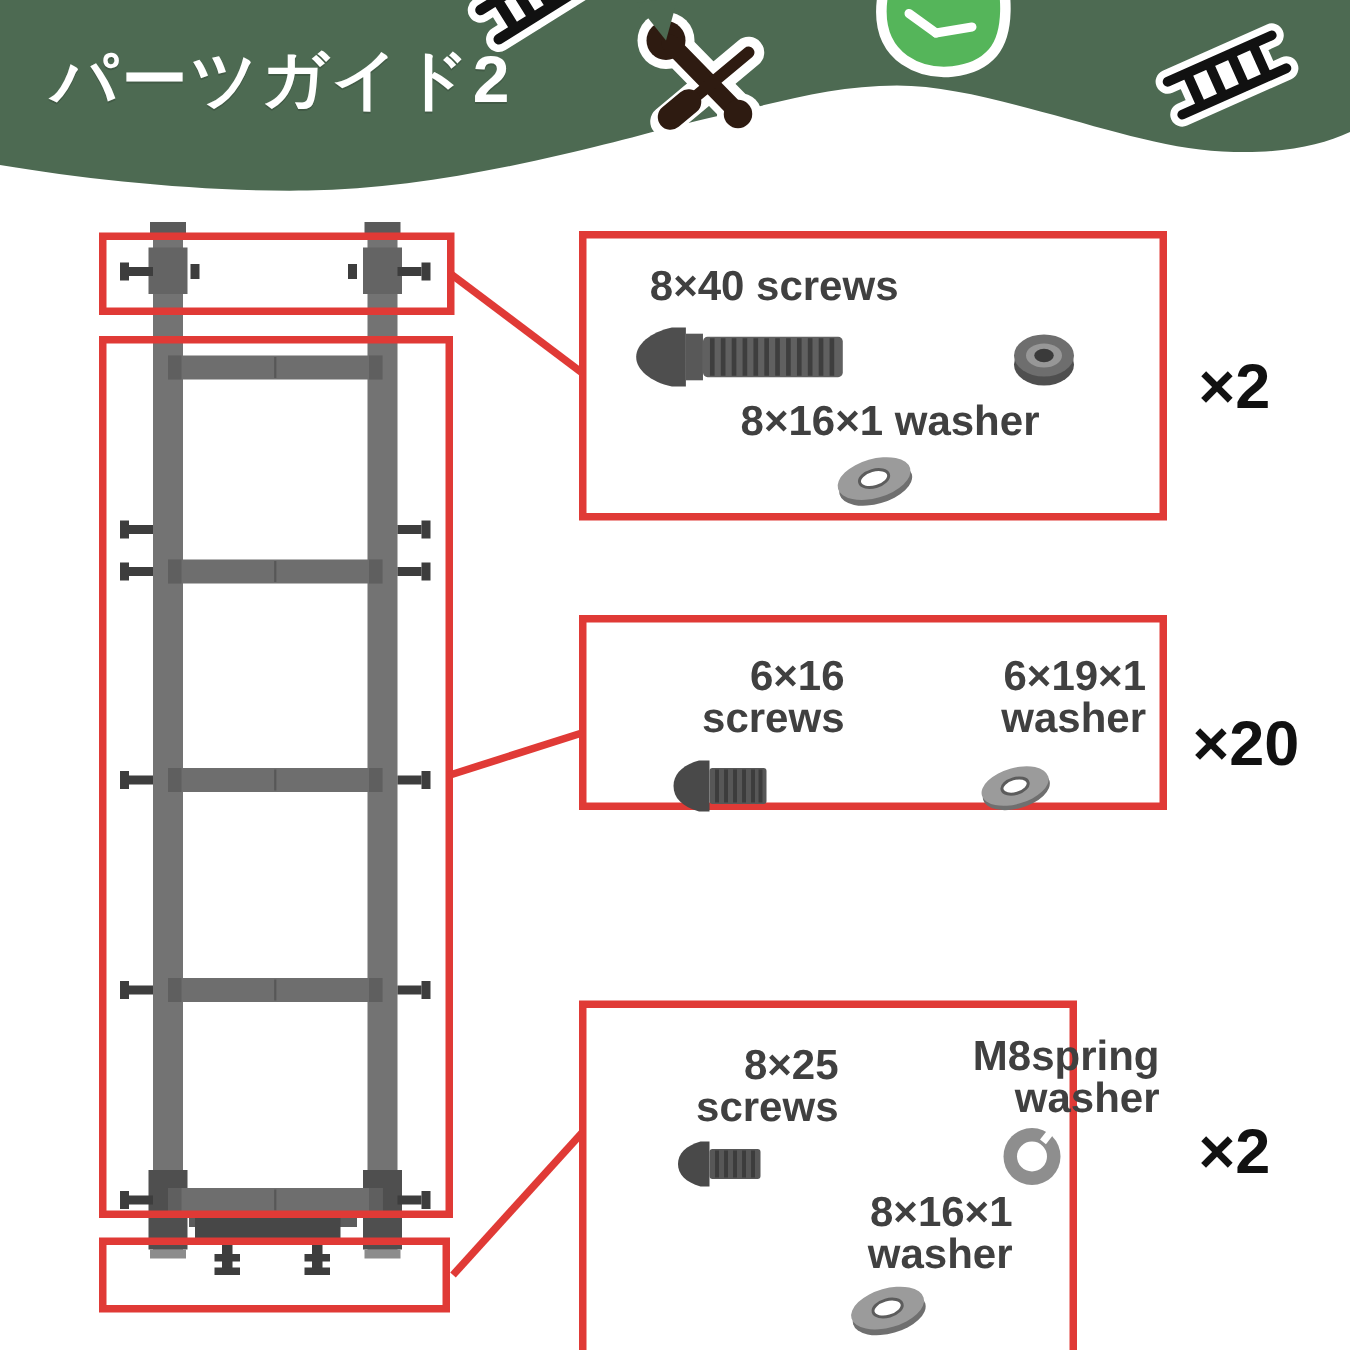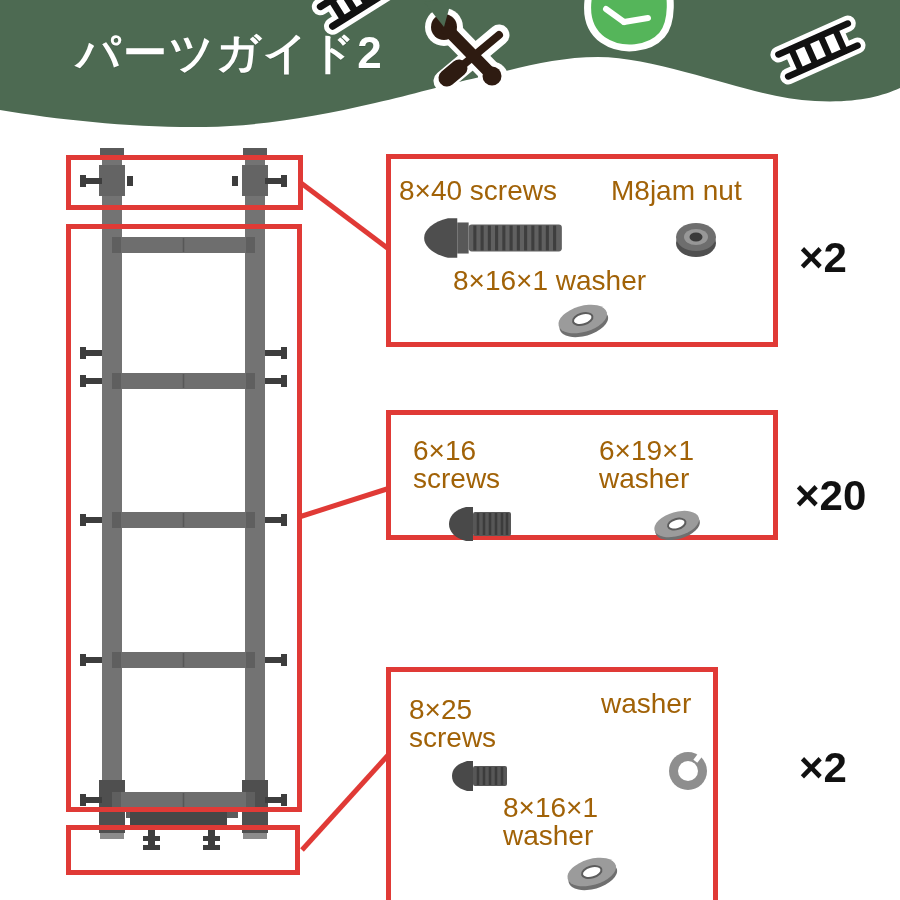--- a/index.html
+++ b/index.html
@@ -7,29 +7,28 @@
     position:relative;width:900px;height:900px;overflow:hidden;
     background:#ffffff;font-family:"Liberation Sans",sans-serif;
   }
   svg{display:block;}
   .diagram-svg{position:absolute;left:0;top:0;z-index:1;}
   .header{position:absolute;left:0;top:0;width:900px;height:132px;z-index:3;}
   .header-title{
     position:absolute;left:34px;top:24px;
     font-size:44px;font-weight:800;color:#ffffff;letter-spacing:2px;
     text-shadow:0 1px 0 rgba(0,0,0,.15);
-    margin-left:42px;
   }
   .parts-box{
     position:absolute;box-sizing:border-box;
     border:5px solid #e03a36;background:#ffffff;z-index:2;
   }
   .pb-label{
-    position:absolute;text-align:left;color:#a16207;
-    font-weight:400;font-size:28px;line-height:28px;letter-spacing:0px;
+    position:absolute;text-align:right;color:#404040;
+    font-weight:700;font-size:28px;line-height:28px;letter-spacing:0px;
   }
   .pb-icon{position:absolute;}
   .qty{
     position:absolute;z-index:2;color:#111111;
     font-weight:800;font-size:42px;text-align:left;
   }
 </style>
 </head>
 <body>
 
@@ -174,21 +173,20 @@
         <g stroke="#111111" stroke-width="6.5" stroke-linecap="round" fill="none">
           <path d="M-38,-12 H38 M-38,12 H38 M-24,-12 V12 M-8,-12 V12 M8,-12 V12 M24,-12 V12"></path>
         </g>
       </g>
     </svg>
     <div class="header-title">パーツガイド2</div>
   </div>
 
   <div class="parts-box" style="left:386px;top:154px;width:392px;height:193px;">
     <div class="pb-label" style="left:8px;top:18px;width:200px;">8×40 screws</div>
-    <div class="pb-label" style="left:220px;top:18px;width:162px;">M8jam nut</div>
     <svg class="pb-icon" style="left:30px;top:55px;" width="145" height="48" viewBox="0 0 140 46">
       <path d="M26,4 C12,7 3,15 3,23 C3,31 12,39 26,42 L35,42 L35,4 Z" fill="#4e4e4e"></path>
       <rect x="35" y="8" width="11" height="30" fill="#585858"></rect>
       <rect x="46" y="10" width="90" height="26" rx="3" fill="#606060"></rect>
       <g stroke="#3e3e3e" stroke-width="3">
         <line x1="52" y1="11" x2="52" y2="35"></line>
           <line x1="59" y1="11" x2="59" y2="35"></line>
         <line x1="66" y1="11" x2="66" y2="35"></line>
           <line x1="73" y1="11" x2="73" y2="35"></line>
         <line x1="80" y1="11" x2="80" y2="35"></line>
@@ -248,20 +246,21 @@
     </svg>
   </div>
   <div class="qty" style="left:795px;top:472px;">×20</div>
 
   <div class="parts-box" style="left:386px;top:631px;width:332px;height:239px;margin-top:36px;">
     <div class="pb-label" style="left:18px;top:24px;width:150px;">
       <div>8×25</div>
       <div>screws</div>
     </div>
     <div class="pb-label" style="left:210px;top:18px;width:172px;">
+      <div>M8spring</div>
       <div>washer</div>
     </div>
     <svg class="pb-icon" style="left:58px;top:86px;" width="62" height="36" viewBox="0 0 62 36">
       <path d="M18,3 C8,6 3,11 3,18 C3,25 8,30 18,33 L24,33 L24,3 Z" fill="#494949"></path>
       <rect x="24" y="8" width="34" height="20" rx="2" fill="#575757"></rect>
       <g stroke="#3c3c3c" stroke-width="2.6">
         <line x1="29" y1="9" x2="29" y2="27"></line>
           <line x1="35" y1="9" x2="35" y2="27"></line>
         <line x1="41" y1="9" x2="41" y2="27"></line>
           <line x1="47" y1="9" x2="47" y2="27"></line>

